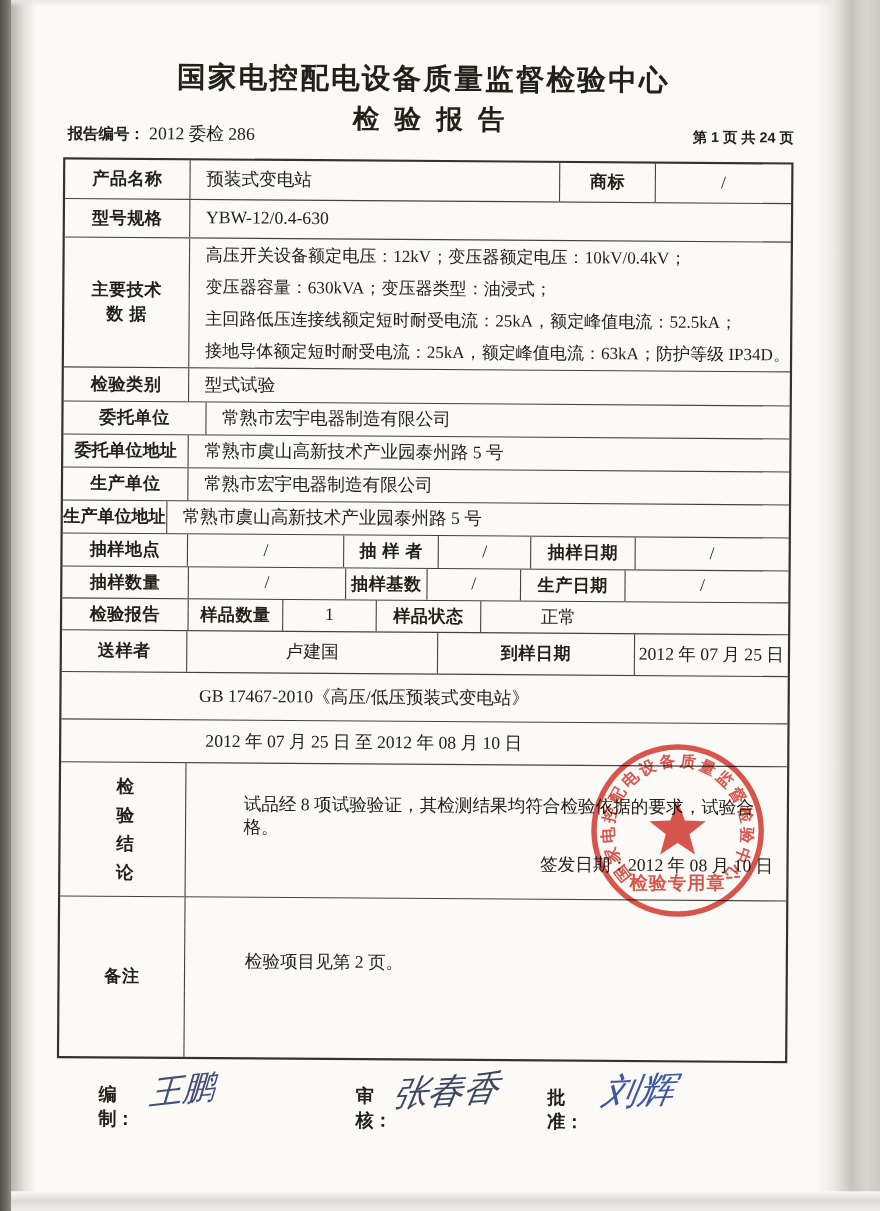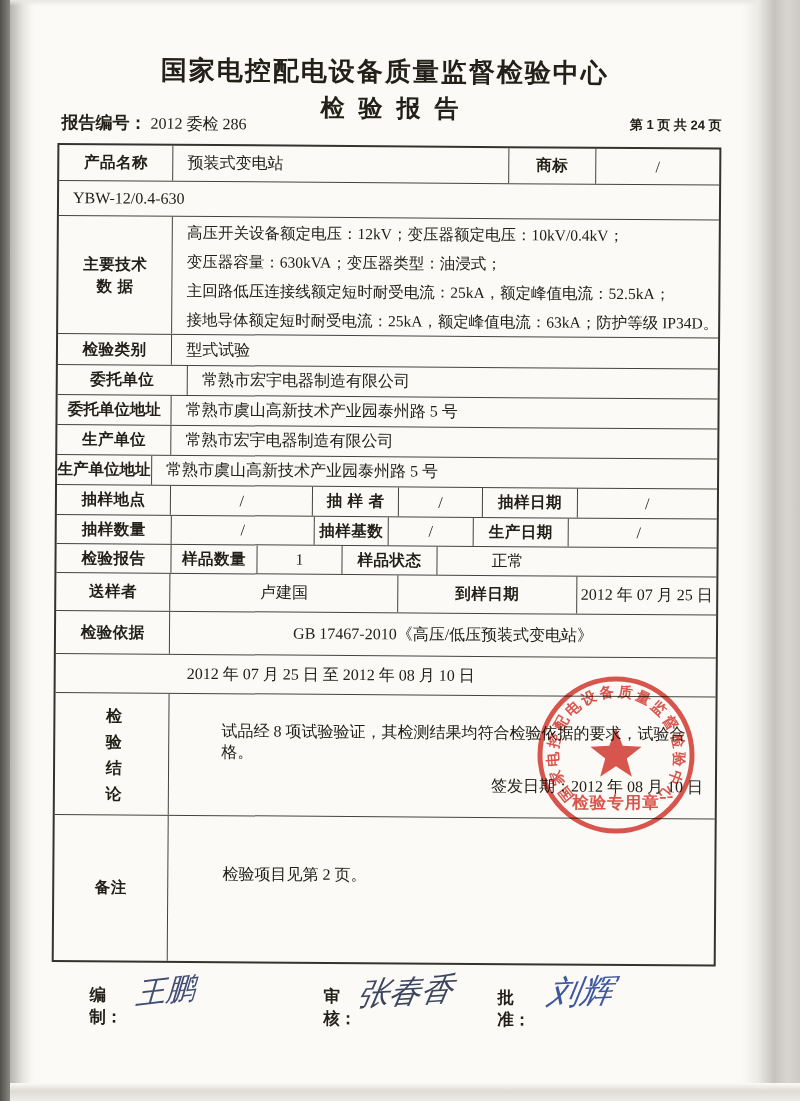--- a/index.html
+++ b/index.html
@@ -15,21 +15,21 @@
   .edge-left-dark{left:0;top:0;bottom:0;width:10px;background:linear-gradient(90deg,#504f4a,#8a8883);}
   .edge-left-crease{left:10px;top:0;bottom:0;width:24px;background:linear-gradient(90deg,#b6b4ae,#e7e5e0 55%,#f7f5f1 85%,#fbfaf7);}
   .edge-right{right:0;top:0;bottom:0;width:58px;background:linear-gradient(90deg,rgba(251,250,247,0) 0%,#eceae5 28%,#c6c3be 55%,#d8d5d0 78%,#cdcac5 100%);}
   .edge-bottom{left:10px;right:0;bottom:0;height:18px;background:linear-gradient(#fbfaf7,#dedbd6 45%,#eeece8);}
   .edge-top{left:10px;right:44px;top:0;height:6px;background:linear-gradient(#e9e7e3,rgba(251,250,247,0));}
   
   .doc{position:absolute;left:0;top:0;width:800px;height:1101px;transform:rotate(0.4deg);transform-origin:60px 60px;}
   .title1{position:absolute;left:0;top:52px;width:770px;text-align:center;font-size:26px;font-weight:700;letter-spacing:2px;}
   .title2{position:absolute;left:12px;top:90px;width:770px;text-align:center;font-size:24px;font-weight:700;letter-spacing:14px;}
   .meta{position:absolute;left:62px;top:111px;width:660px;height:22px;font-size:16px;}
-  .meta .rlabel{font-weight:600;font-family:Liberation Sans, sans-serif;font-size:17px;}
+  .meta .rlabel{font-weight:600;font-family:Liberation Sans, sans-serif;font-size:14px;}
   .meta .rno{font-size:16px;margin-left:4px;}
   .meta .pginfo{position:absolute;right:0;top:1px;font-weight:600;font-family:"Liberation Sans","DejaVu Sans",sans-serif;font-size:13px;}
   
   .tbl{position:absolute;left:58px;top:143px;width:664px;border:2px solid #35332e;box-sizing:border-box;background:rgba(255,255,255,0.0);}
   .tr{display:flex;border-top:1px solid #45433d;box-sizing:border-box;}
   .tr:first-child{border-top:none;}
   .c{box-sizing:border-box;border-left:1px solid #45433d;display:flex;align-items:center;justify-content:center;font-size:16px;overflow:hidden;}
   .c:first-child{border-left:none;}
   .lab{font-family:"Liberation Sans","DejaVu Sans",sans-serif;font-weight:600;font-size:15.5px;letter-spacing:0.5px;}
   .val-left{justify-content:flex-start;padding-left:14px;}
@@ -74,20 +74,21 @@
   <div class="tbl">
 
     <div class="tr" style="height:35px">
       <div class="c lab" style="width:114px">产品名称</div>
       <div class="c val-left" style="width:338px">预装式变电站</div>
       <div class="c lab" style="width:87px">商标</div>
       <div class="c" style="width:125px">/</div>
     </div>
 
     <div class="tr" style="height:35px">
+      <div class="c lab" style="width:114px">型号规格</div>
       <div class="c val-left" style="width:550px">YBW-12/0.4-630</div>
     </div>
 
     <div class="tr" style="height:118px">
       <div class="c lab two-line" style="width:114px">
         <span>主要技术</span>
         <span>数  据</span>
       </div>
       <div class="c techcell" style="width:550px">
         <div class="tline">高压开关设备额定电压：12kV；变压器额定电压：10kV/0.4kV；</div>
@@ -149,21 +150,20 @@
     </div>
 
     <div class="tr" style="height:38px">
       <div class="c lab" style="width:114px">送样者</div>
       <div class="c" style="width:229px">卢建国</div>
       <div class="c lab" style="width:180px">到样日期</div>
       <div class="c" style="width:141px">2012 年 07 月 25 日</div>
     </div>
 
     <div class="tr" style="height:43px">
-      <div class="c lab" style="width:114px">检验依据</div>
       <div class="c" style="width:550px">GB 17467-2010《高压/低压预装式变电站》</div>
     </div>
 
     <div class="tr" style="height:39px">
       <div class="c" style="width:550px">2012 年 07 月 25 日 至 2012 年 08 月 10 日</div>
     </div>
 
     <div class="tr" style="height:122px">
       <div class="c vcell" style="width:114px">
         <div class="vlab">检验结论</div>

